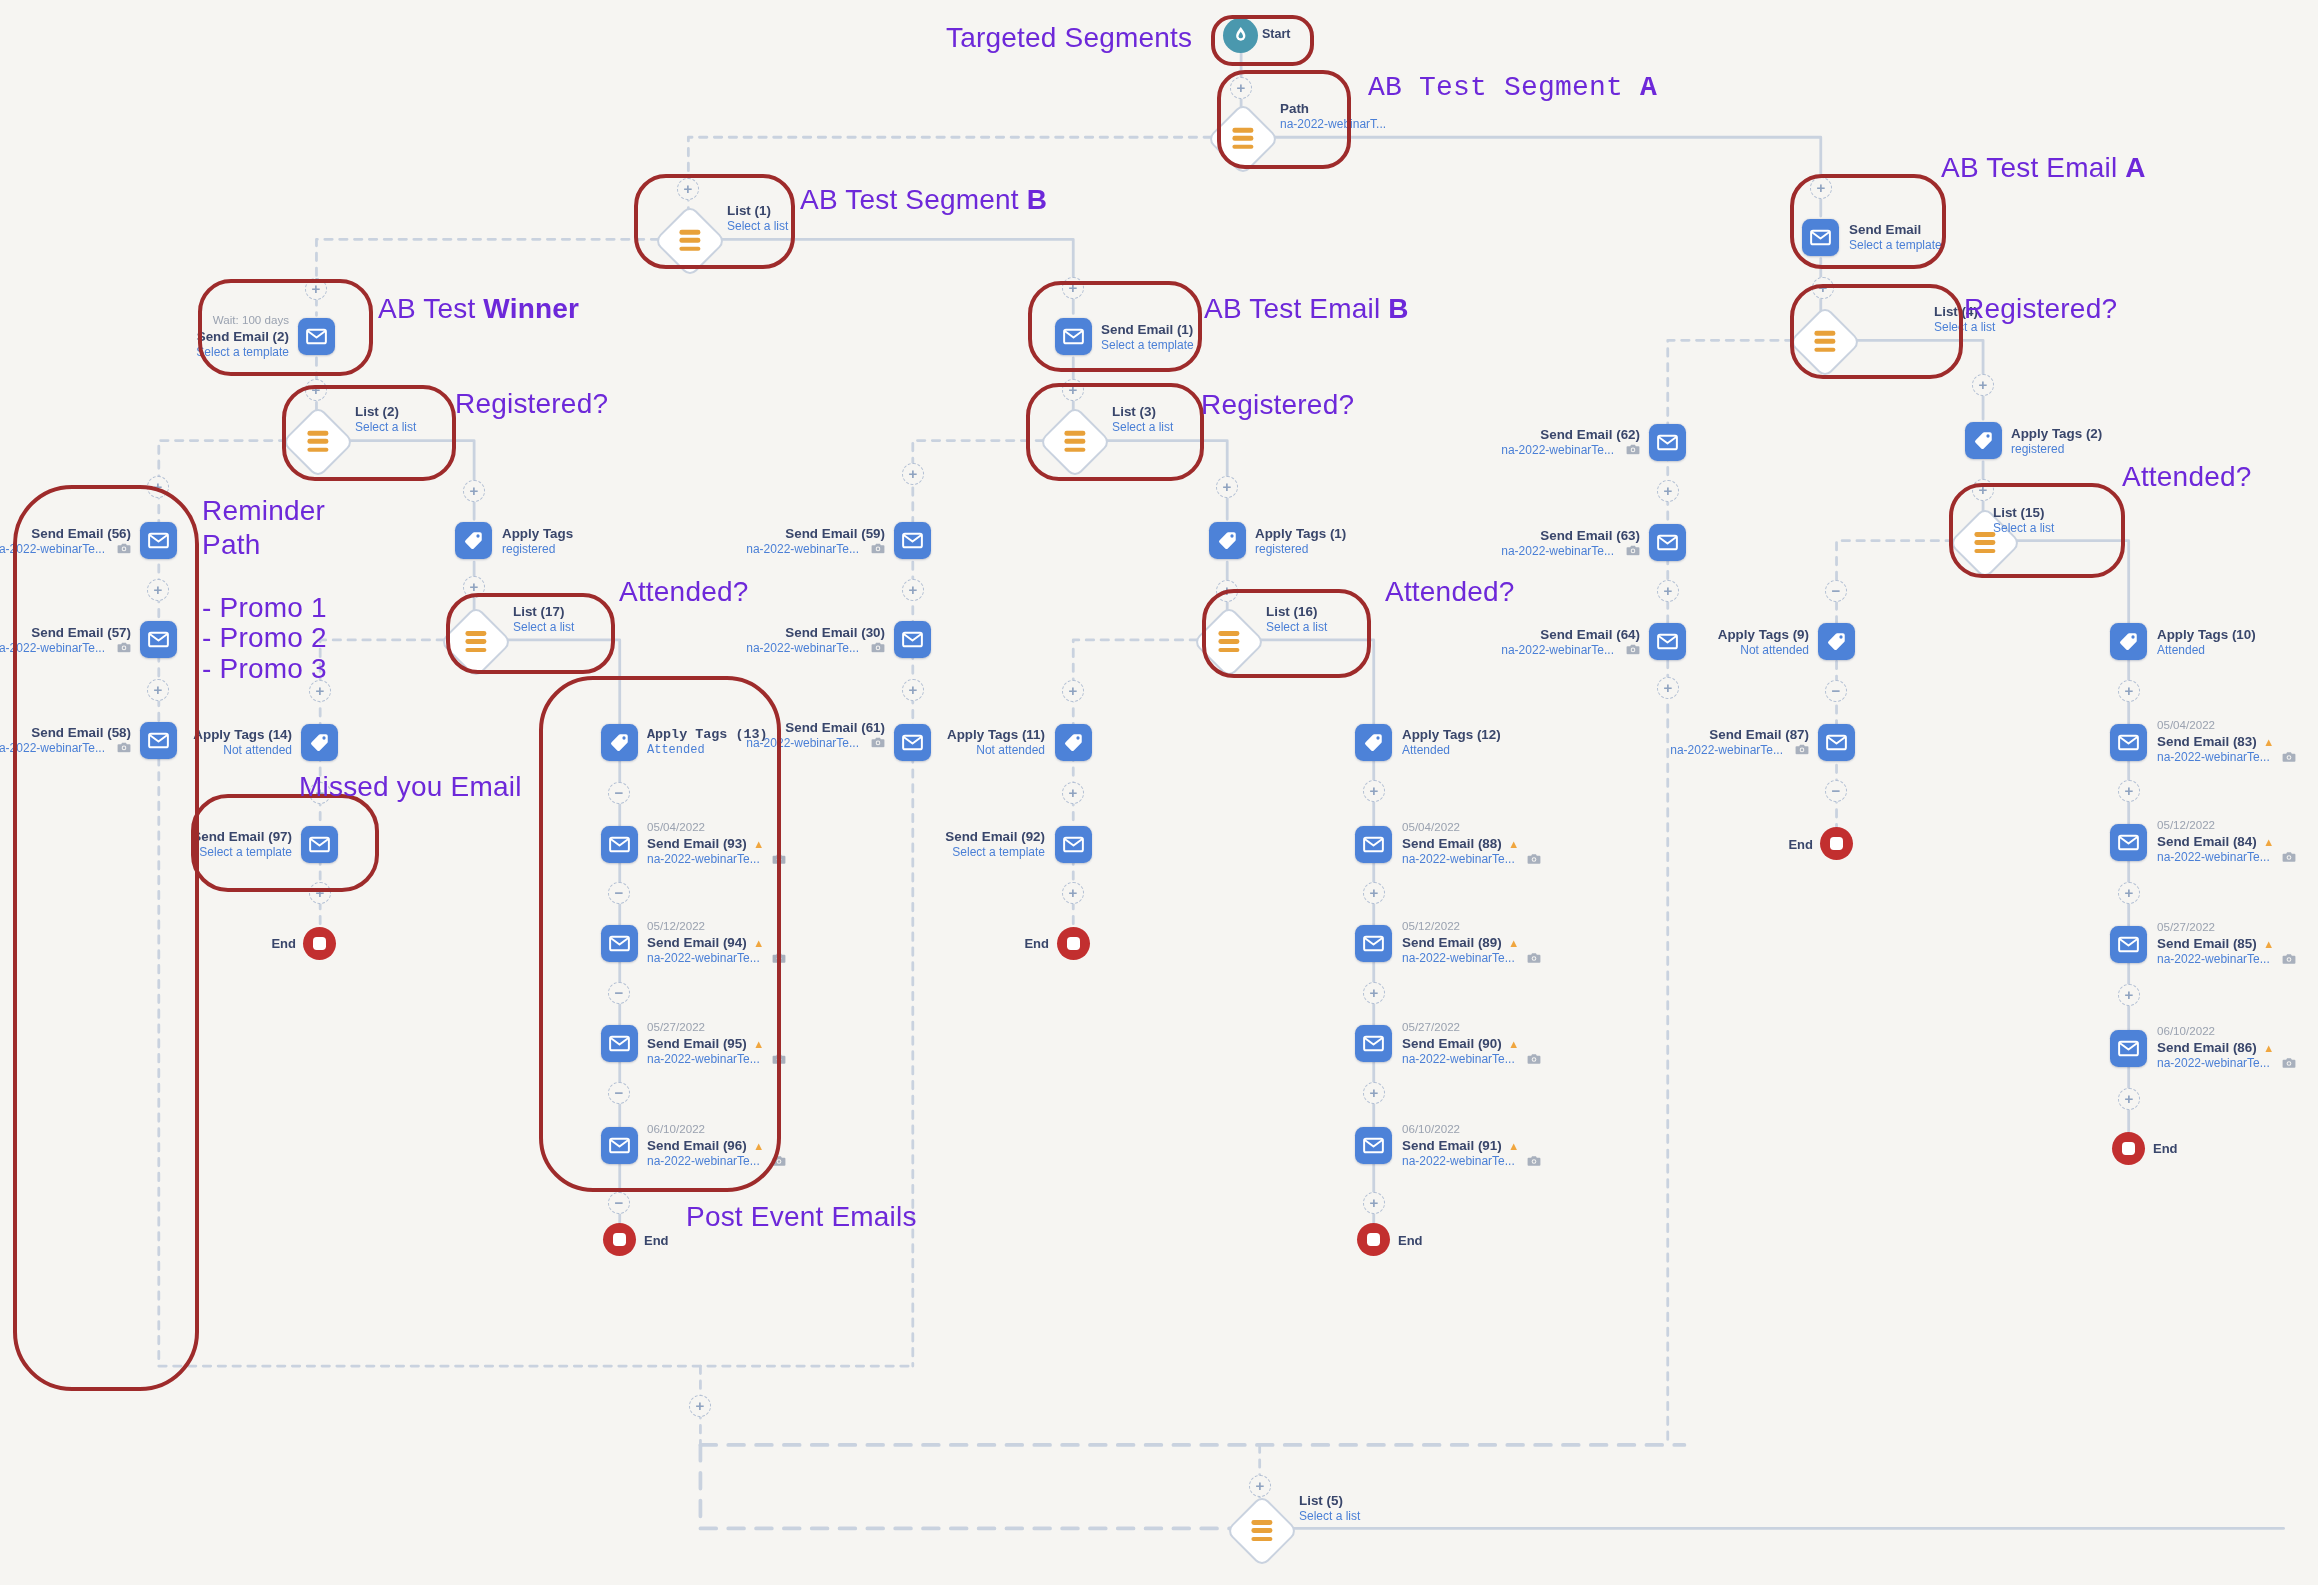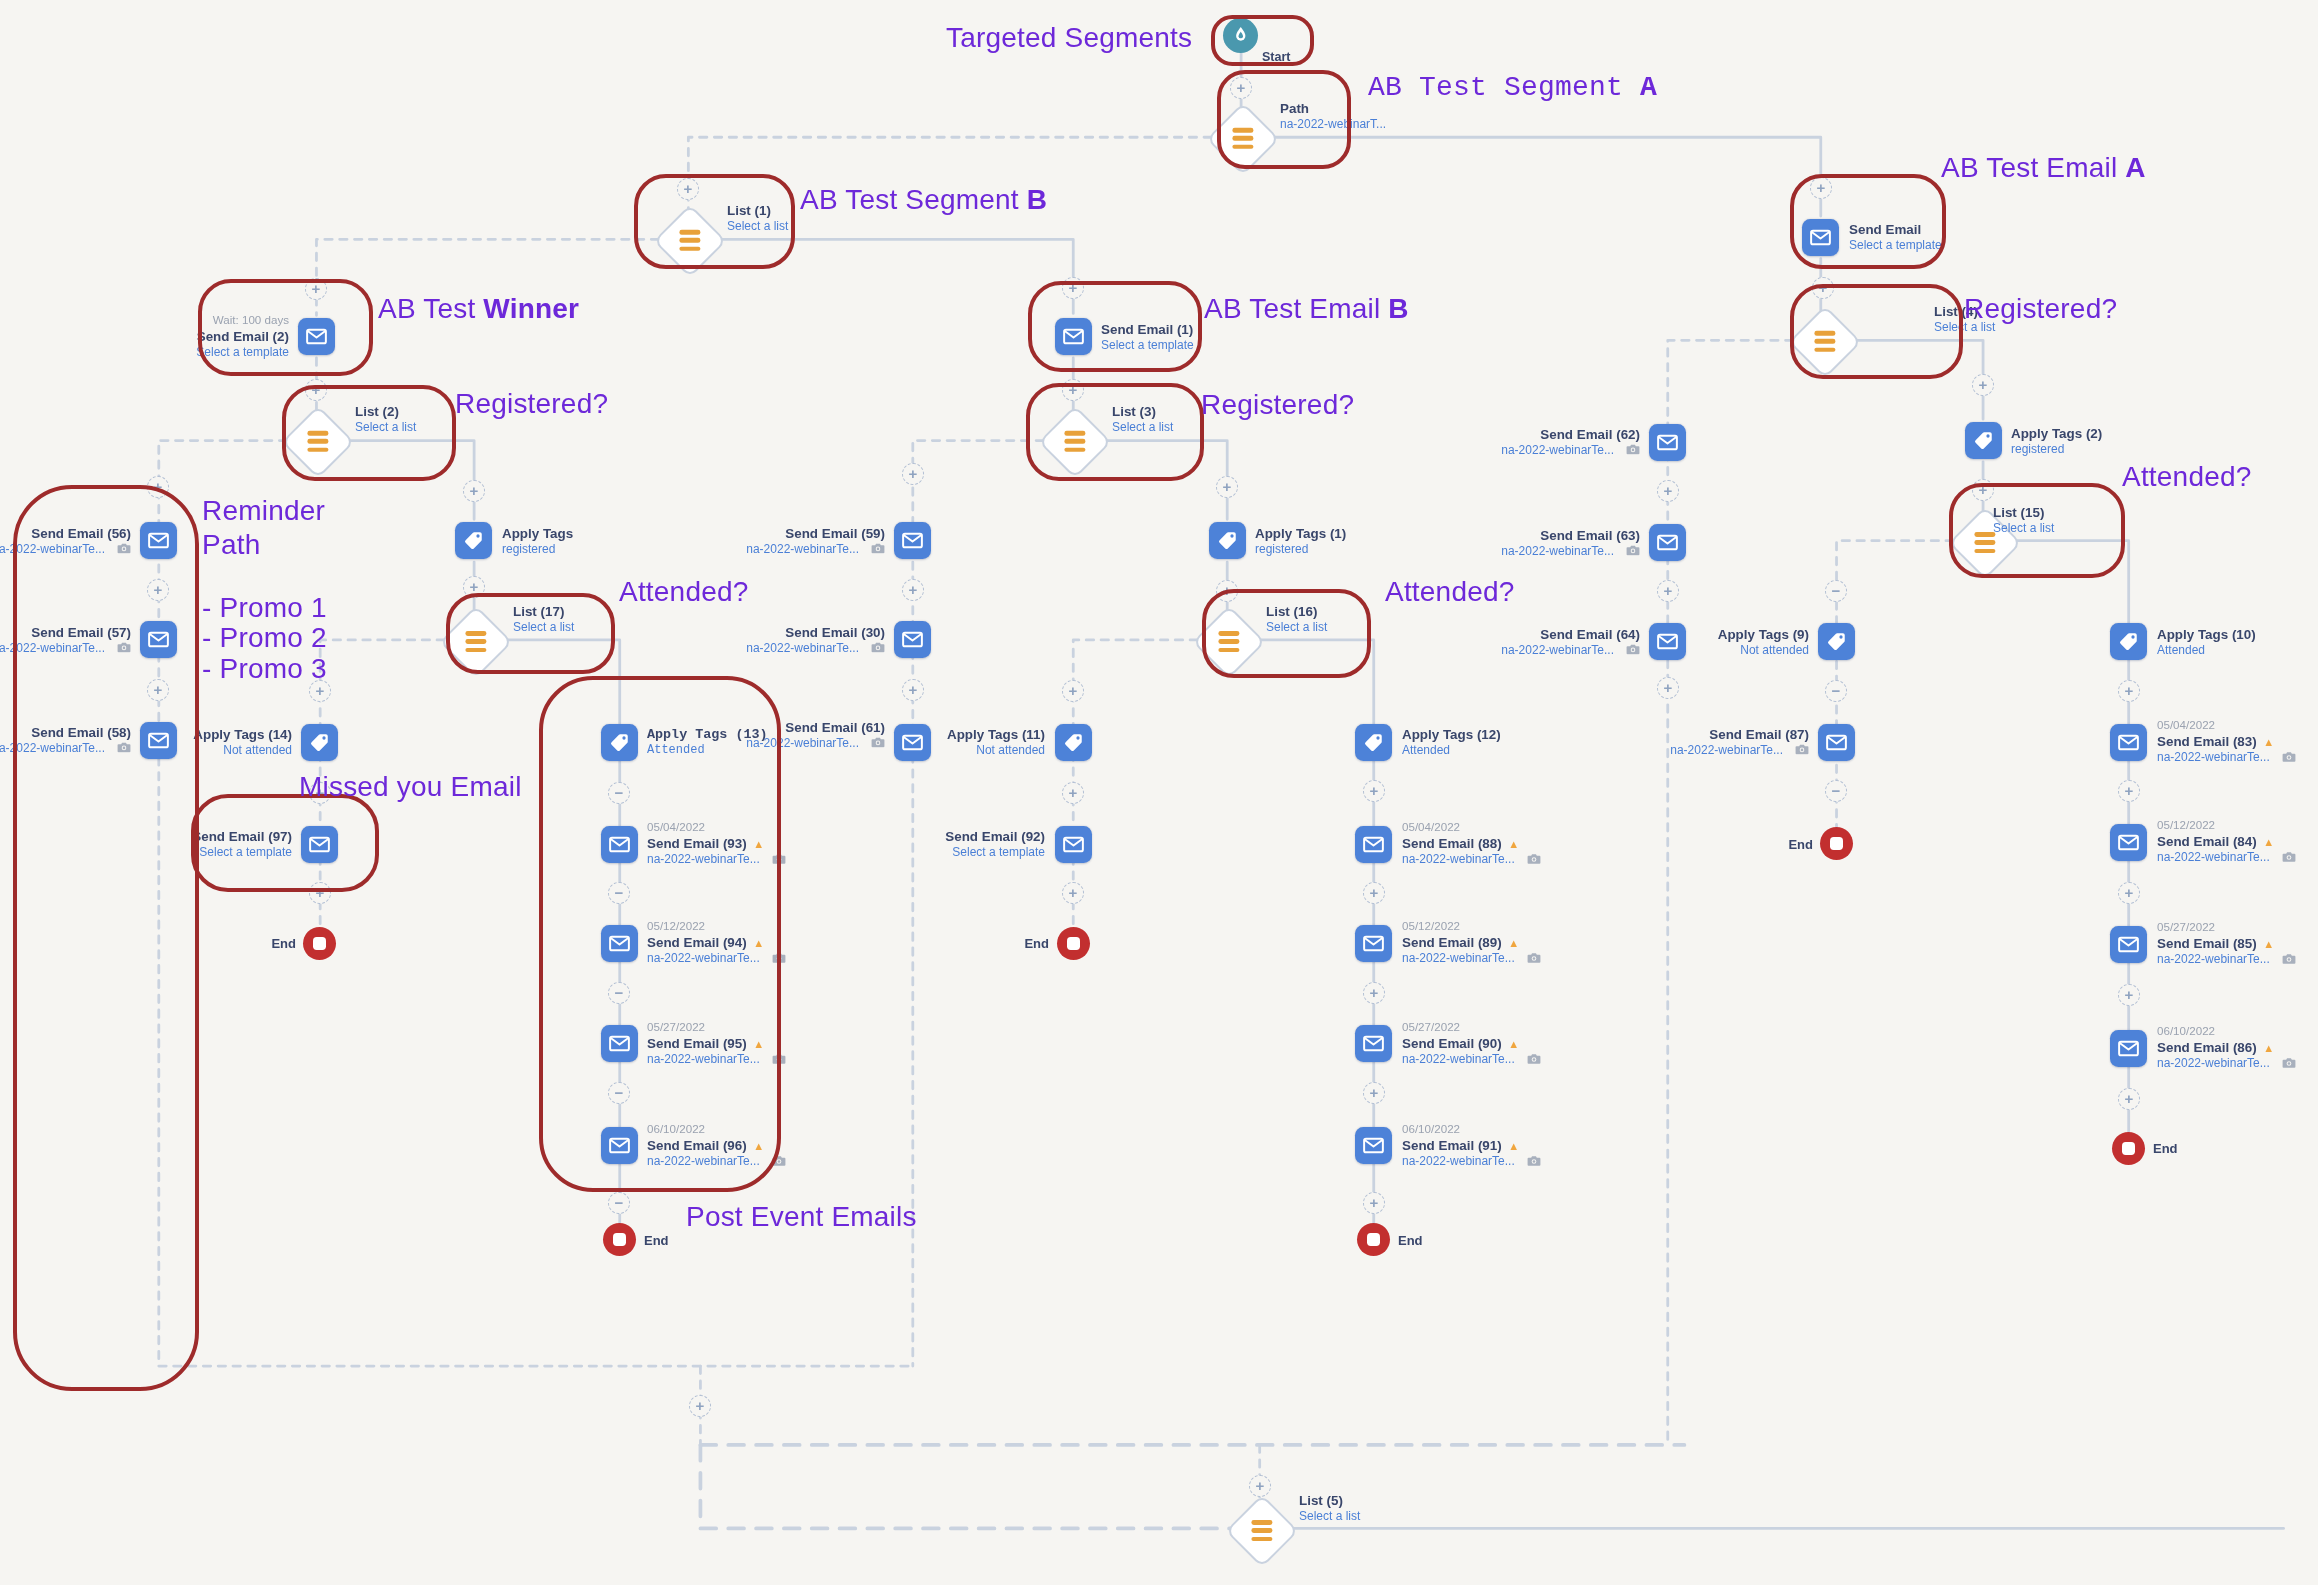--- a/index.html
+++ b/index.html
@@ -77,21 +77,21 @@
       <polyline points="755,1558 755,1648 1340,1648" class="D"></polyline>
       <polyline points="1358,1558 1358,1628" class="d"></polyline>
     </svg>
   <div class="layer" id="nodes">
       <div class="startc" style="left: 1223px; top: 17.6px;">
         <svg viewBox="0 0 24 24" width="19.5" height="19.5">
           <path d="M12 2.6 C12 2.6 6.3 9.3 6.3 13.6 a5.7 5.7 0 0 0 11.4 0 C17.7 9.3 12 2.6 12 2.6 z" fill="#fff"></path>
           <path d="M12 8.2 C12 8.2 9.3 11.6 9.3 13.7 a2.7 2.7 0 0 0 5.4 0 C14.7 11.6 12 8.2 12 8.2 z" fill="#4a98ae"></path>
         </svg>
       </div>
-      <div class="slabel" style="left: 1262px; top: 27px; margin-top: 23px;">Start</div>
+      <div class="slabel" style="left: 1262px; top: 27px;">Start</div>
       <div class="diamond" style="left: 1217px; top: 113px;">
         <span class="dinner">
           <span class="dbar"></span>
           <span class="dbar"></span>
           <span class="dbar"></span>
         </span>
       </div>
       <div class="dtext" style="left: 1280px; top: 100px;">
         <div class="nt-title">Path</div>
         <div class="nt-sub">na-2022-webinarT...</div>

